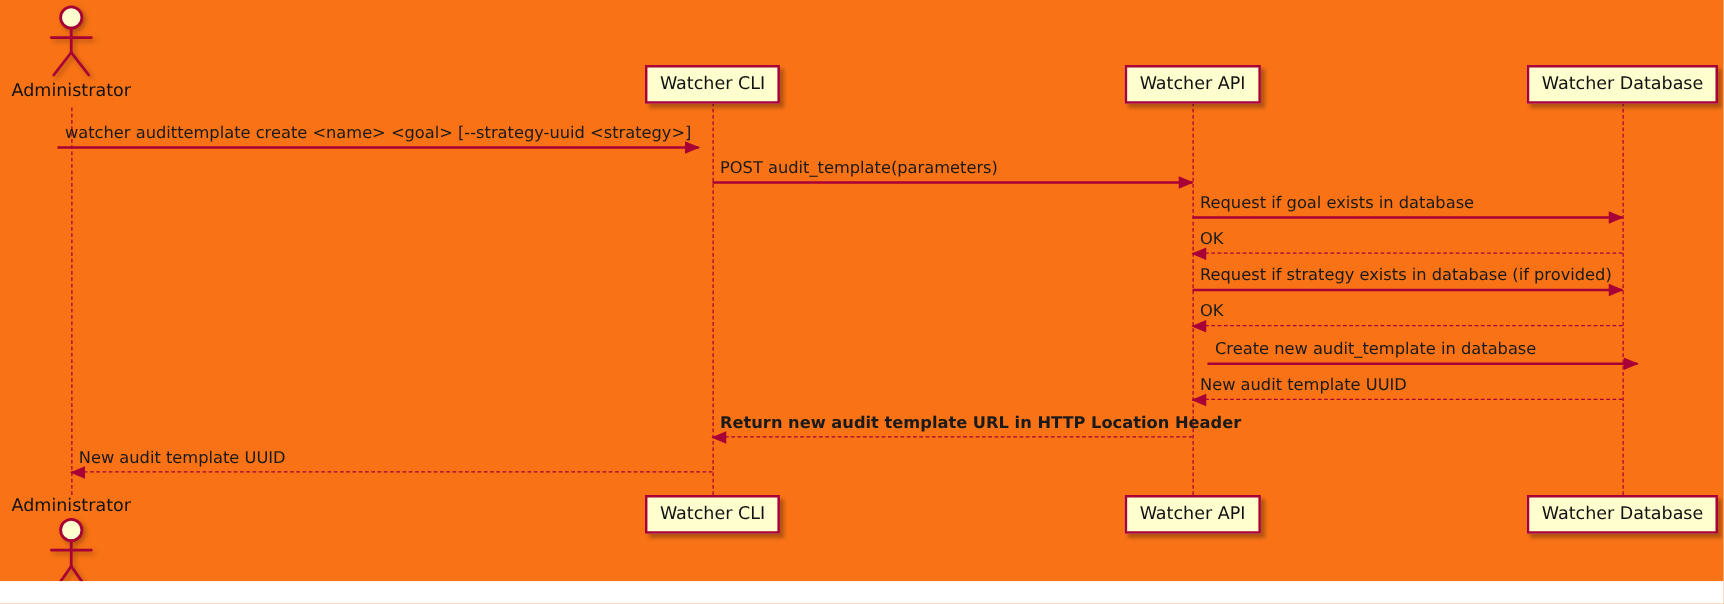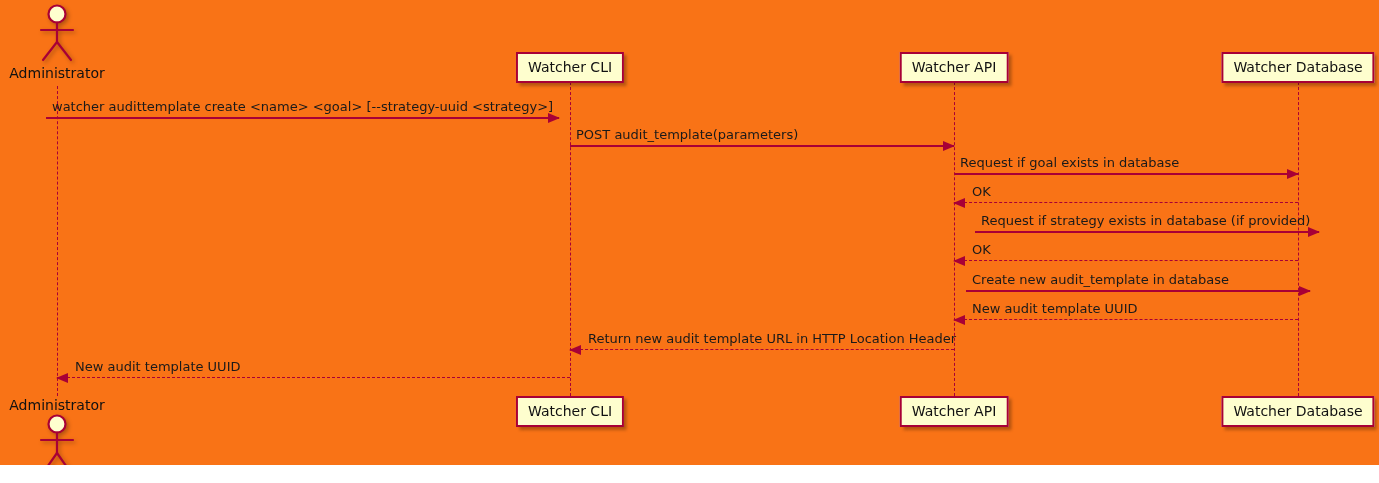--- a/index.html
+++ b/index.html
@@ -20,21 +20,21 @@
   .actor-label {
     position:absolute; transform:translateX(-50%);
     font-size:14px; white-space:nowrap; color:#111;
   }
   .actor-figure { position:absolute; filter:drop-shadow(2px 2px 2px rgba(0,0,0,0.3)); }
   .message { position:absolute; }
   .msg-label {
     font-size:13px; line-height:15px; padding:0 0 3px 6px;
     white-space:nowrap; color:#1a1a1a;
   }
-  .reply .msg-label { padding-left:18px; }
+  .reply .msg-label { padding-left:6px; }
   .msg-line { position:relative; width:100%; }
   .msg-line.solid { height:2px; background:#A80036; }
   .msg-line.dashed { height:0; border-top:1px dashed #A80036; }
   .head { position:absolute; width:0; height:0; }
   .head.right {
     right:-1px; top:-4px;
     border-left:12px solid #A80036;
     border-top:5px solid transparent; border-bottom:5px solid transparent;
   }
   .head.left {
@@ -89,21 +89,21 @@
       </div>
   </div>
 
   <div class="message reply" style="left:954px; top:184px; width:344px;">
     <div class="msg-label">OK</div>
     <div class="msg-line dashed">
         <span class="head left"></span>
       </div>
   </div>
 
-  <div class="message" style="left:954px; top:213px; width:344px;margin-left:21px;">
+  <div class="message" style="left:954px; top:213px; width:344px;">
     <div class="msg-label">Request if strategy exists in database (if provided)</div>
     <div class="msg-line solid">
         <span class="head right"></span>
       </div>
   </div>
 
   <div class="message reply" style="left:954px; top:242px; width:344px;">
     <div class="msg-label">OK</div>
     <div class="msg-line dashed">
         <span class="head left"></span>
@@ -117,21 +117,21 @@
       </div>
   </div>
 
   <div class="message reply" style="left:954px; top:301px; width:344px;">
     <div class="msg-label">New audit template UUID</div>
     <div class="msg-line dashed">
         <span class="head left"></span>
       </div>
   </div>
 
-  <div class="message reply" style="left:570px; top:331px; width:384px;">
+  <div class="message reply" style="left:570px; top:331px; width:384px;font-weight:bold;">
     <div class="msg-label">Return new audit template URL in HTTP Location Header</div>
     <div class="msg-line dashed">
         <span class="head left"></span>
       </div>
   </div>
 
   <div class="message reply" style="left:57px; top:359px; width:513px;">
     <div class="msg-label">New audit template UUID</div>
     <div class="msg-line dashed">
         <span class="head left"></span>

